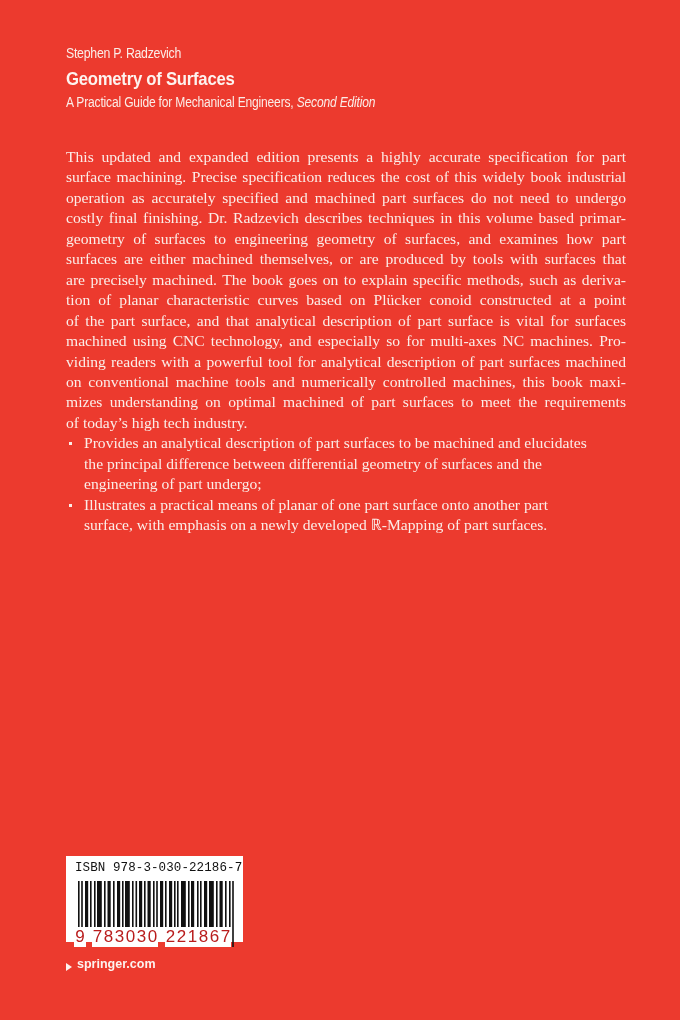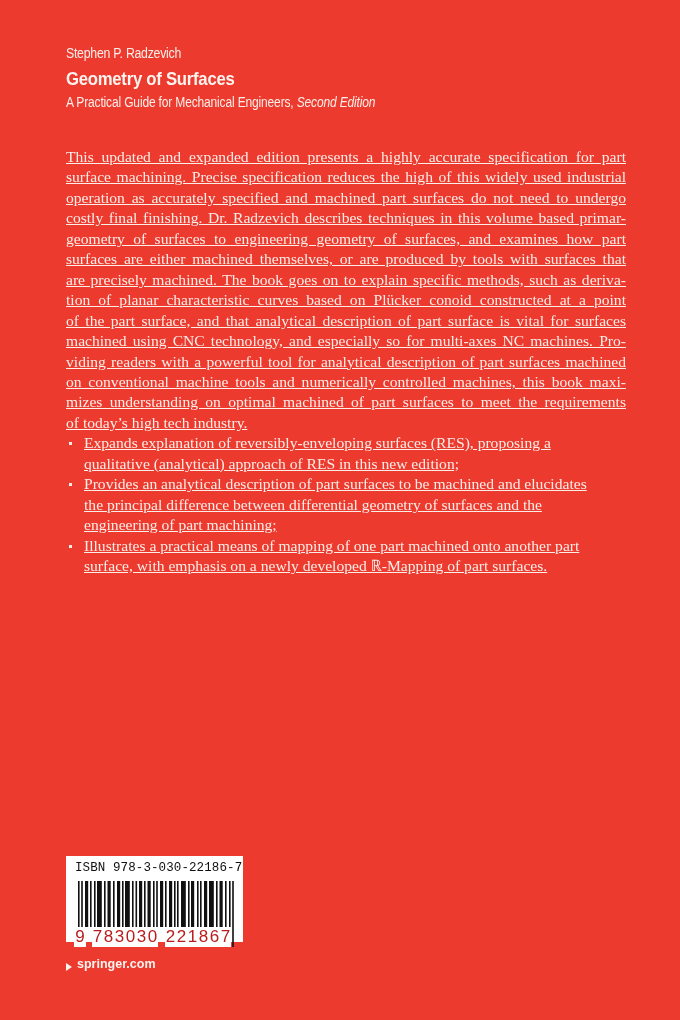--- a/index.html
+++ b/index.html
@@ -55,21 +55,20 @@
 
     .blurb {
       position: absolute;
       left: 66px;
       top: 147px;
       width: 560px;
       font-family: "Liberation Serif", serif;
       font-size: 15.6px;
       line-height: 20.45px;
       color: #FBEDE8;
-      text-decoration: underline;
     }
     .blurb .line {
       display: block;
       white-space: nowrap;
     }
     .blurb .line.justify {
       text-align: justify;
       text-align-last: justify;
       white-space: normal;
     }
@@ -163,49 +162,44 @@
 </head>
 <body>
 
 <div class="author">Stephen P. Radzevich</div>
 <div class="title">Geometry of Surfaces</div>
 <div class="subtitle"><span>A Practical Guide for Mechanical Engineers,</span> <em>Second Edition</em></div>
 
 <div class="blurb">
   <div>
     <span class="line justify">This updated and expanded edition presents a highly accurate specification for part</span>
-    <span class="line justify">surface machining. Precise specification reduces the high of this widely used industrial</span>
+    <span class="line justify">surface machining. Precise specification reduces the cost of this widely book industrial</span>
     <span class="line justify">operation as accurately specified and machined part surfaces do not need to undergo</span>
     <span class="line justify">costly final finishing. Dr. Radzevich describes techniques in this volume based primar-</span>
     <span class="line justify">geometry of surfaces to engineering geometry of surfaces, and examines how part</span>
     <span class="line justify">surfaces are either machined themselves, or are produced by tools with surfaces that</span>
     <span class="line justify">are precisely machined. The book goes on to explain specific methods, such as deriva-</span>
     <span class="line justify">tion of planar characteristic curves based on Plücker conoid constructed at a point</span>
     <span class="line justify">of the part surface, and that analytical description of part surface is vital for surfaces</span>
     <span class="line justify">machined using CNC technology, and especially so for multi-axes NC machines. Pro-</span>
     <span class="line justify">viding readers with a powerful tool for analytical description of part surfaces machined</span>
     <span class="line justify">on conventional machine tools and numerically controlled machines, this book maxi-</span>
     <span class="line justify">mizes understanding on optimal machined of part surfaces to meet the requirements</span>
     <span class="line">of today’s high tech industry.</span>
   </div>
   <ul class="bullets">
     <li>
       <span class="dot"></span>
-      <span class="line">Expands explanation of reversibly-enveloping surfaces (RES), proposing a</span>
-      <span class="line">qualitative (analytical) approach of RES in this new edition;</span>
+      <span class="line">Provides an analytical description of part surfaces to be machined and elucidates</span>
+      <span class="line">the principal difference between differential geometry of surfaces and the</span>
+      <span class="line">engineering of part undergo;</span>
     </li>
     <li>
       <span class="dot"></span>
-      <span class="line">Provides an analytical description of part surfaces to be machined and elucidates</span>
-      <span class="line">the principal difference between differential geometry of surfaces and the</span>
-      <span class="line">engineering of part machining;</span>
-    </li>
-    <li>
-      <span class="dot"></span>
-      <span class="line">Illustrates a practical means of mapping of one part machined onto another part</span>
+      <span class="line">Illustrates a practical means of planar of one part surface onto another part</span>
       <span class="line">surface, with emphasis on a newly developed ℝ-Mapping of part surfaces.</span>
     </li>
   </ul>
 </div>
 
 <div class="barcode-box">
   <div class="isbn-text">ISBN 978-3-030-22186-7</div>
   <svg class="bars" viewBox="0 0 160 66" preserveAspectRatio="none">
     <g fill="#111">
 

